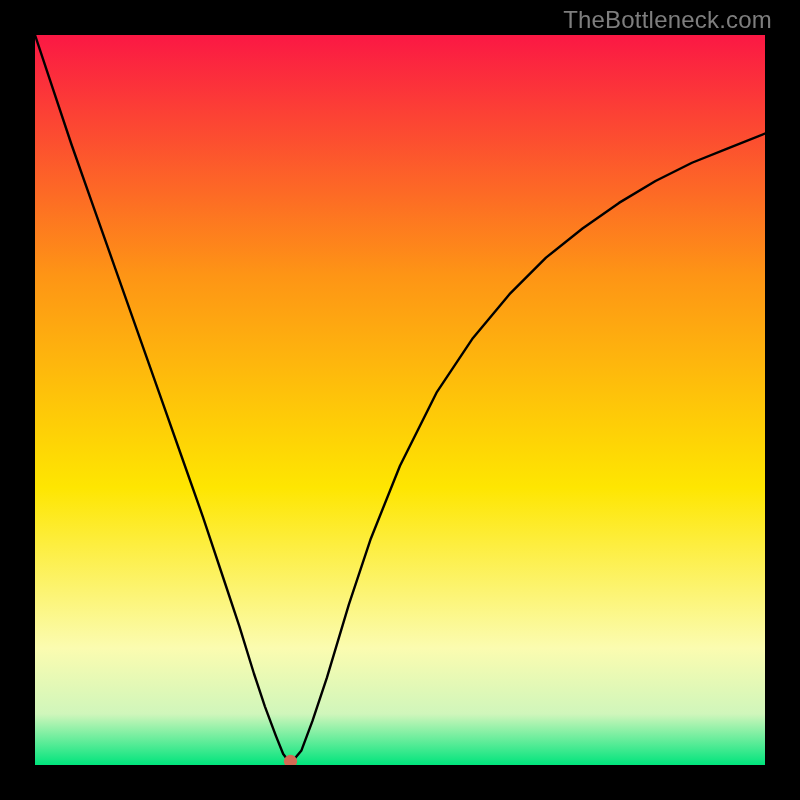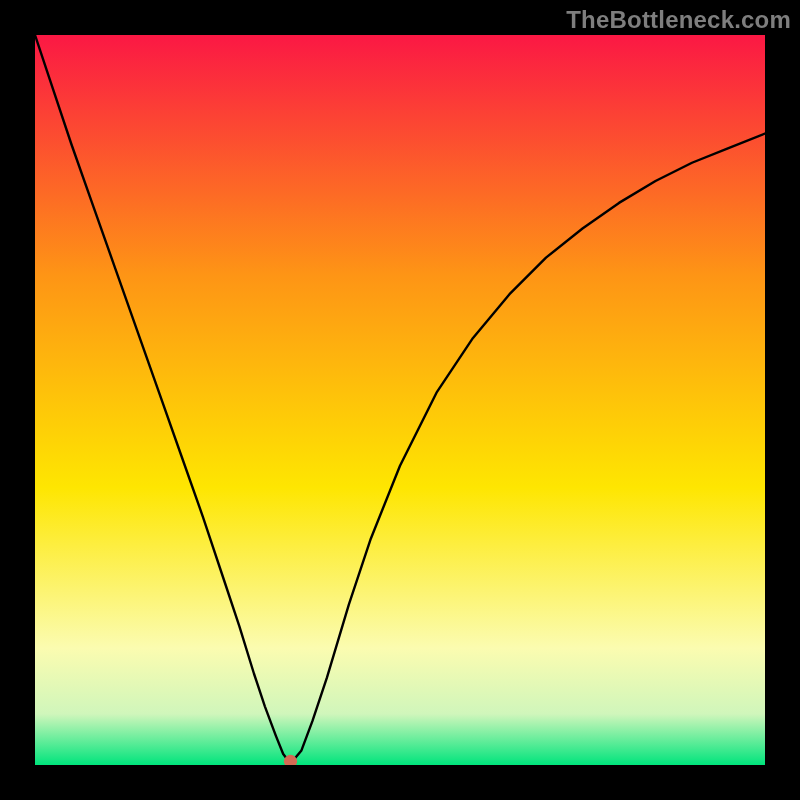--- a/index.html
+++ b/index.html
@@ -21,24 +21,24 @@
     position: absolute;
     left: 35px;
     top: 35px;
     width: 730px;
     height: 730px;
     overflow: hidden;
   }
   .watermark {
     position: absolute;
     top: 6px;
-    right: 9px;
+    right: 28px;
     color: #7e7e7e;
     font-size: 24px;
-    font-weight: 700;
+    font-weight: 400;
     letter-spacing: 0.2px;
     user-select: none;
   }
   svg { display: block; }
 </style>
 </head>
 <body>
 
 <div class="frame">
 

